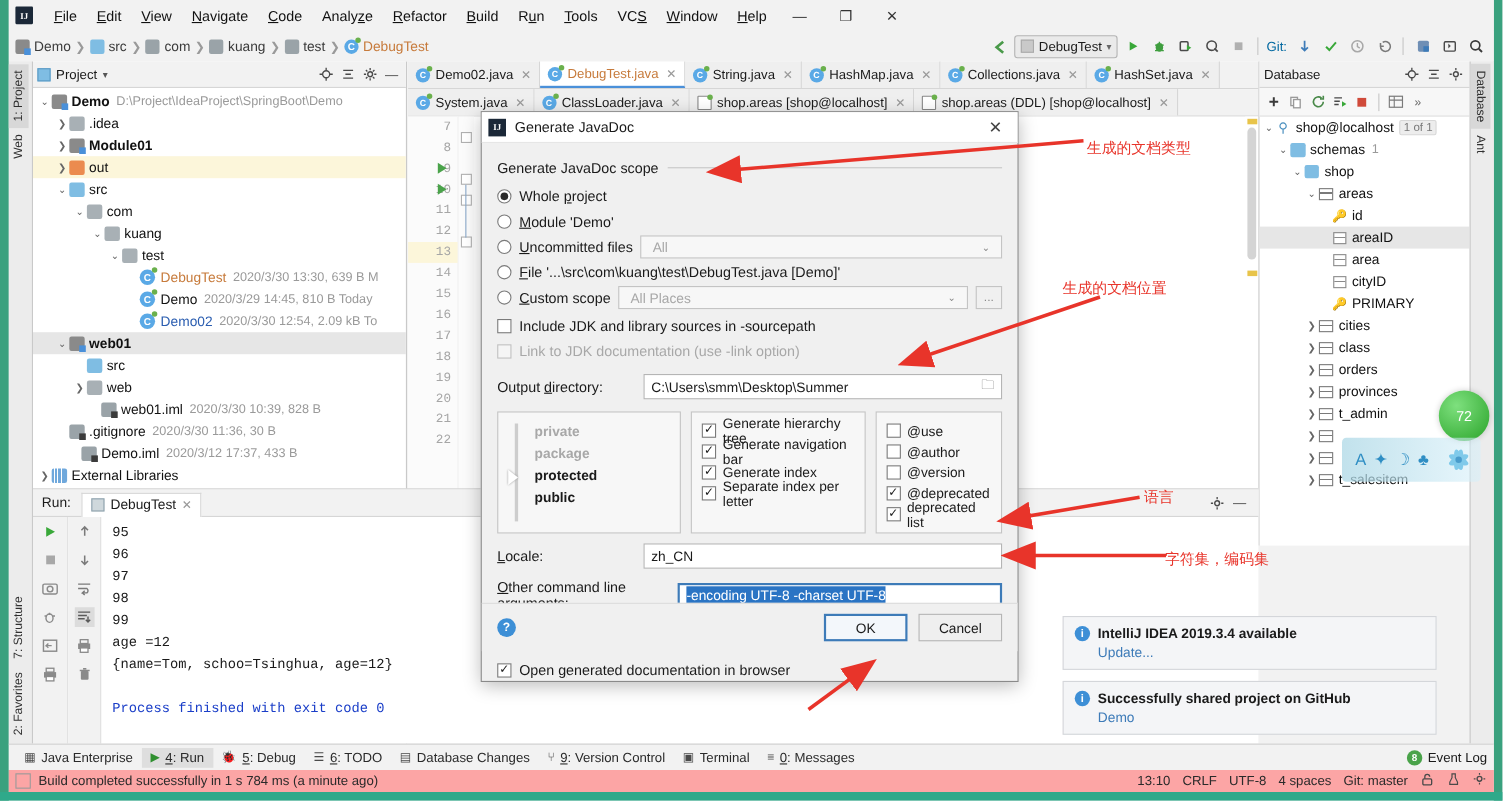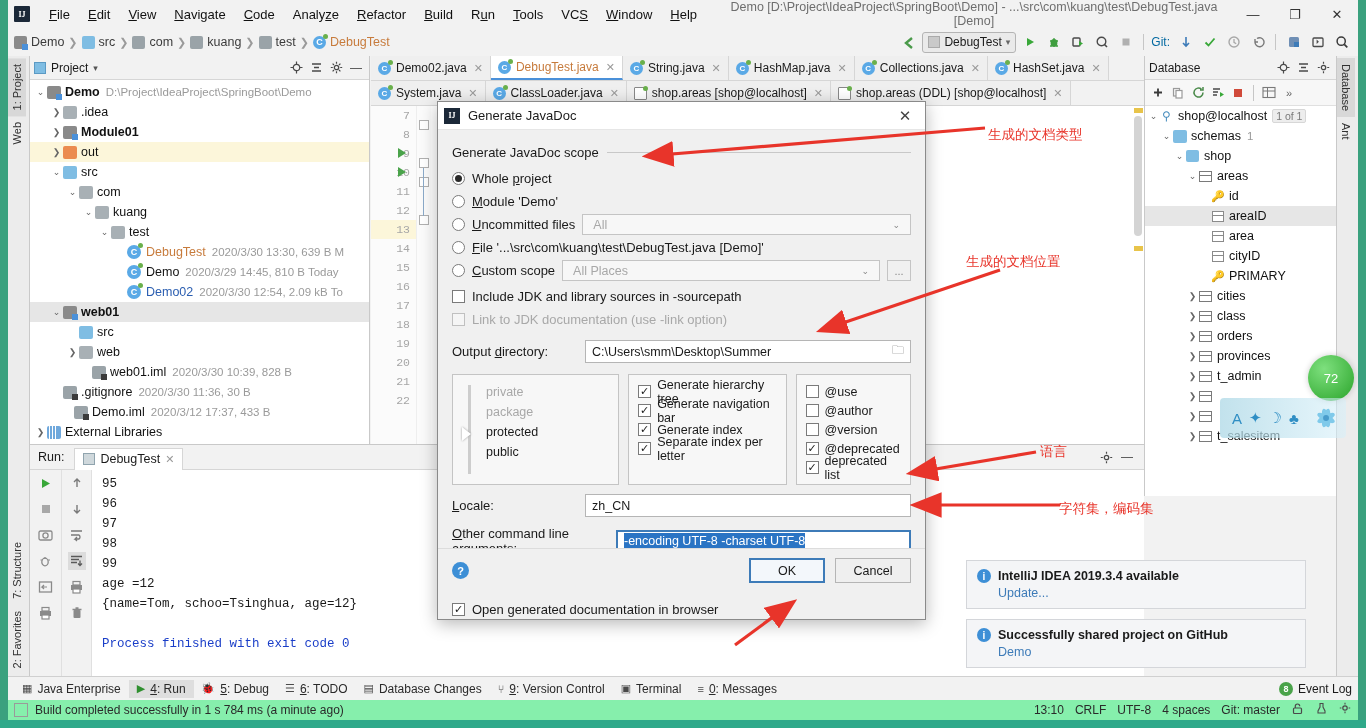--- a/index.html
+++ b/index.html
@@ -182,21 +182,21 @@
   
   .statusrow { position:absolute; left:8px; right:8px; bottom:28px; height:24px; background:#f2f2f2;
                border-top:1px solid #d0d0d0; display:flex; align-items:center; padding:0 6px; gap:4px;}
   .sitem { display:flex; align-items:center; gap:5px; font-size:12px; padding:2px 8px; color:#2a2a2a;}
   .sitem.sel { background:#dedede; }
   .sitem u { text-decoration:underline;}
   .statusrow .right { margin-left:auto; display:flex; align-items:center; gap:6px;}
   .evlog { display:flex;align-items:center;gap:5px;font-size:12px;}
   .evbadge{width:14px;height:14px;border-radius:50%;background:#4aa34a;color:#fff;font-size:9px;
            display:flex;align-items:center;justify-content:center;font-weight:bold;}
-  .botbar { position:absolute; left:8px; right:8px; bottom:8px; height:20px; background:#86efac;
+  .botbar { position:absolute; left:8px; right:8px; bottom:8px; height:20px; background:#fca5a5;
             display:flex; align-items:center; padding:0 6px; font-size:12px; color:#2a2a2a;}
   .botbar .right { margin-left:auto; display:flex; align-items:center; gap:11px; }
 
   
   .modal { position:absolute; left:437px; top:101px; width:489px; height:519px; background:#f0f0f0;
            border:1px solid #8a8a8a; box-shadow:0 4px 16px rgba(0,0,0,.28); z-index:40; }
   .m-hd { height:28px; background:#fff; display:flex; align-items:center; padding:0 6px; gap:8px;
           border-bottom:1px solid #e6e6e6;}
   .m-hd .t { font-size:13px; }
   .m-hd .x { margin-left:auto; width:28px;height:26px;display:flex;align-items:center;justify-content:center;
@@ -221,21 +221,21 @@
              display:flex;align-items:center;justify-content:center;color:#888;font-size:11px;}
   .fldrow { display:flex; align-items:center; gap:8px; margin-top:9px; font-size:13px;}
   .fldrow .lab { width:125px; }
   .txtin { flex:1; height:23px; border:1px solid #b5b5b5; background:#fff; display:flex;
            align-items:center; padding:0 6px; font-size:12.5px;}
   .txtin.focus { border:2px solid #3d7bb8; }
   .txtin .folder{ margin-left:auto; color:#7a7a7a; font-size:12px;}
   .sel-text { background:#2a74c4; color:#fff; padding:1px 0; }
   .panels { display:flex; gap:9px; margin-top:11px; }
   .panel { border:1px solid #c4c4c4; background:#f7f7f7; padding:7px 9px; }
-  .p1 { width:171px; position:relative; }
+  .p1 { width:171px; position:relative;font-weight:bold; }
   .p2 { width:162px; }
   .p3 { width:118px; }
   .slider-track{ position:absolute; left:15px; top:10px; bottom:10px; width:3px; background:#cdcdcd;}
   .slider-knob{ position:absolute; left:9px; top:52px; width:0;height:0;
       border-left:9px solid #fff; border-top:7px solid transparent; border-bottom:7px solid transparent;
       filter:drop-shadow(0 0 1px #999);}
   .plevel { height:20px; display:flex; align-items:center; padding-left:24px; font-size:12.5px;}
   .plevel.off { color:#a8a8a8; }
   .pchk { height:19px; display:flex; align-items:center; gap:6px; font-size:12.5px;}
   .m-foot { position:absolute; left:0; right:0; bottom:0; height:44px; background:#f0f0f0;
@@ -281,21 +281,20 @@
         <div class="menu-item"><u>C</u>ode</div>
         <div class="menu-item">Analy<u>z</u>e</div>
         <div class="menu-item"><u>R</u>efactor</div>
         <div class="menu-item"><u>B</u>uild</div>
         <div class="menu-item">R<u>u</u>n</div>
         <div class="menu-item"><u>T</u>ools</div>
         <div class="menu-item">VC<u>S</u></div>
         <div class="menu-item"><u>W</u>indow</div>
         <div class="menu-item"><u>H</u>elp</div>
       </div>
-    <div class="wintitle">Demo [D:\Project\IdeaProject\SpringBoot\Demo] - ...\src\com\kuang\test\DebugTest.java [Demo]</div>
     <div class="wbtns">
       <div class="wbtn">—</div>
       <div class="wbtn">❐</div>
       <div class="wbtn">✕</div>
     </div>
   </div>
 
   <div class="navbar">
     <div class="crumb" id="crumbs">
         <span style="display: flex; align-items: center;">

